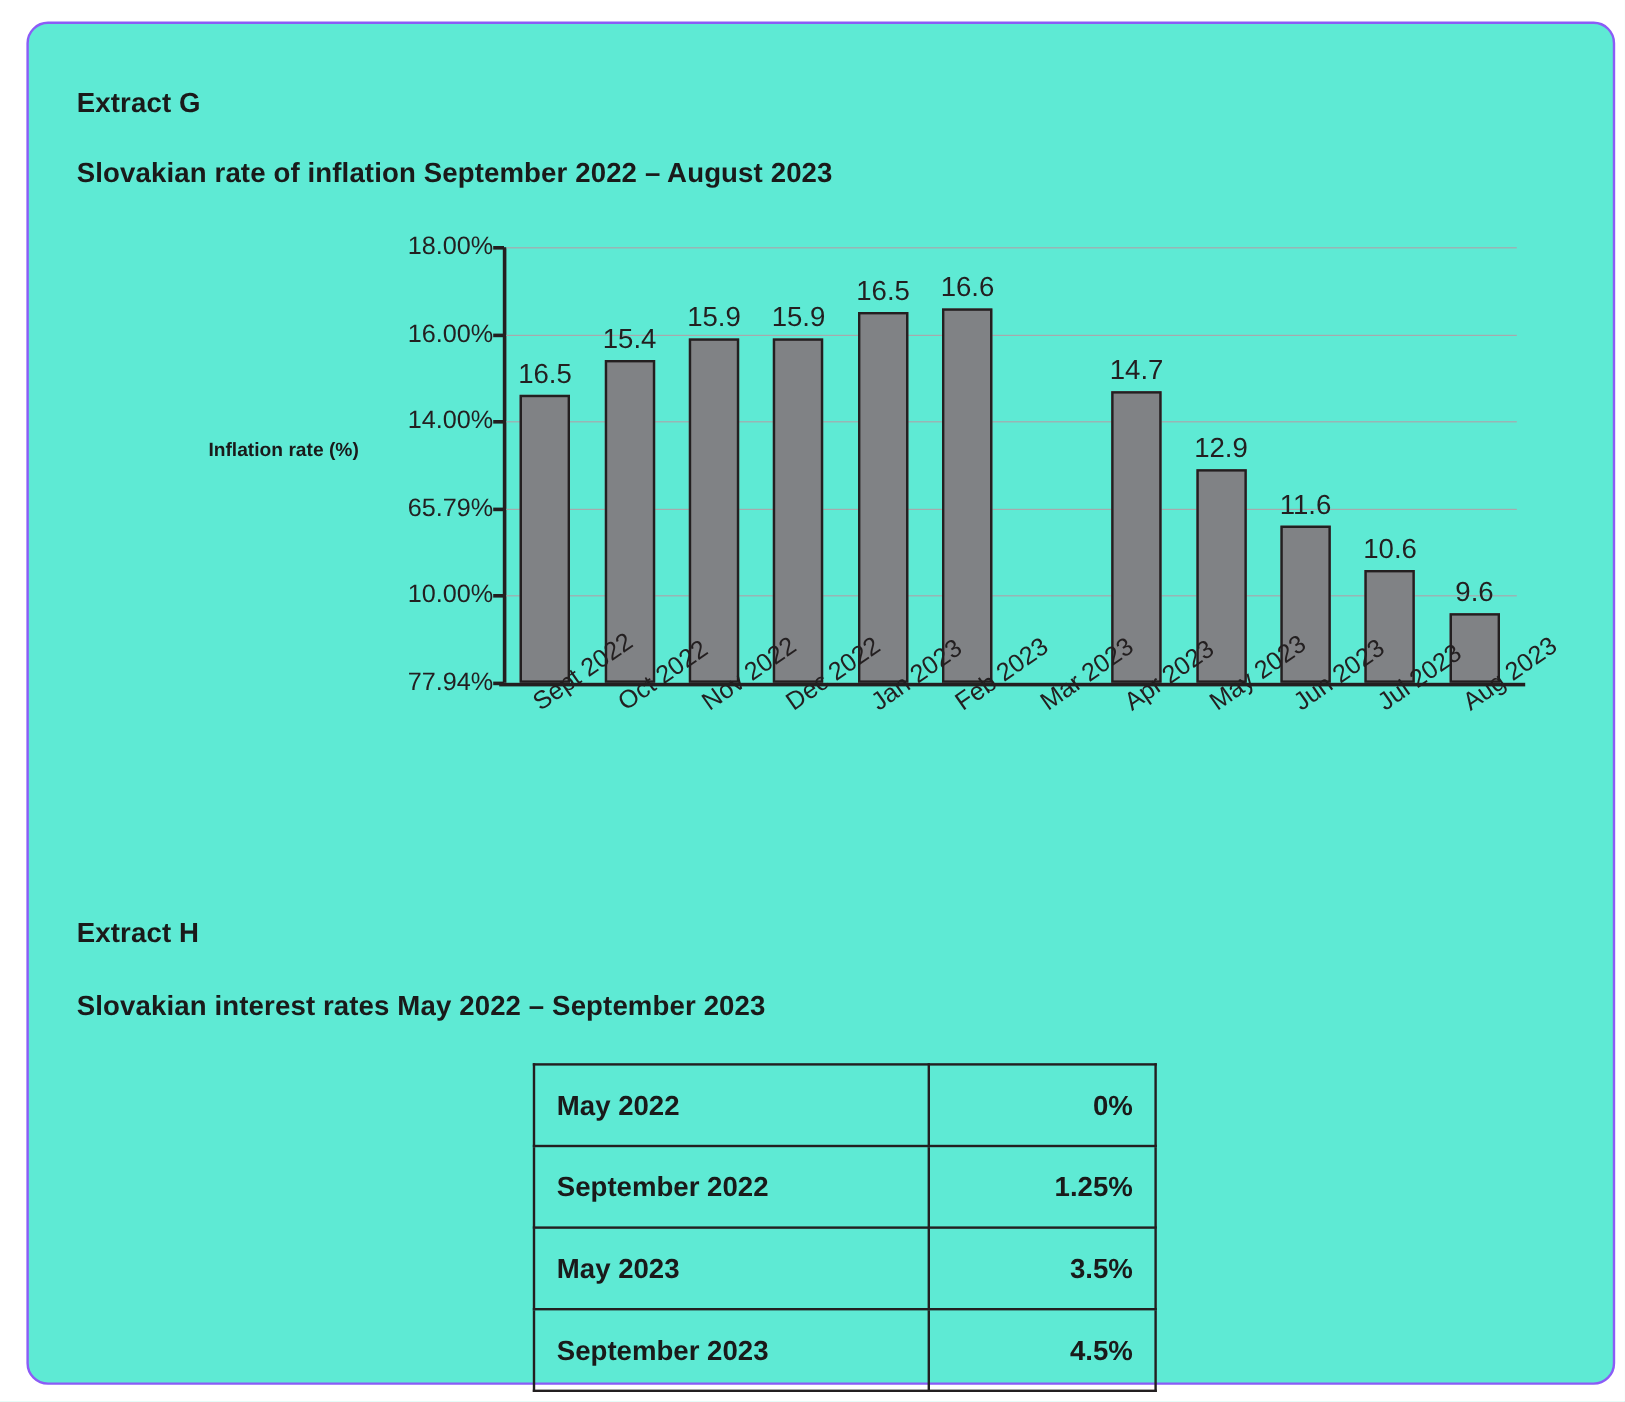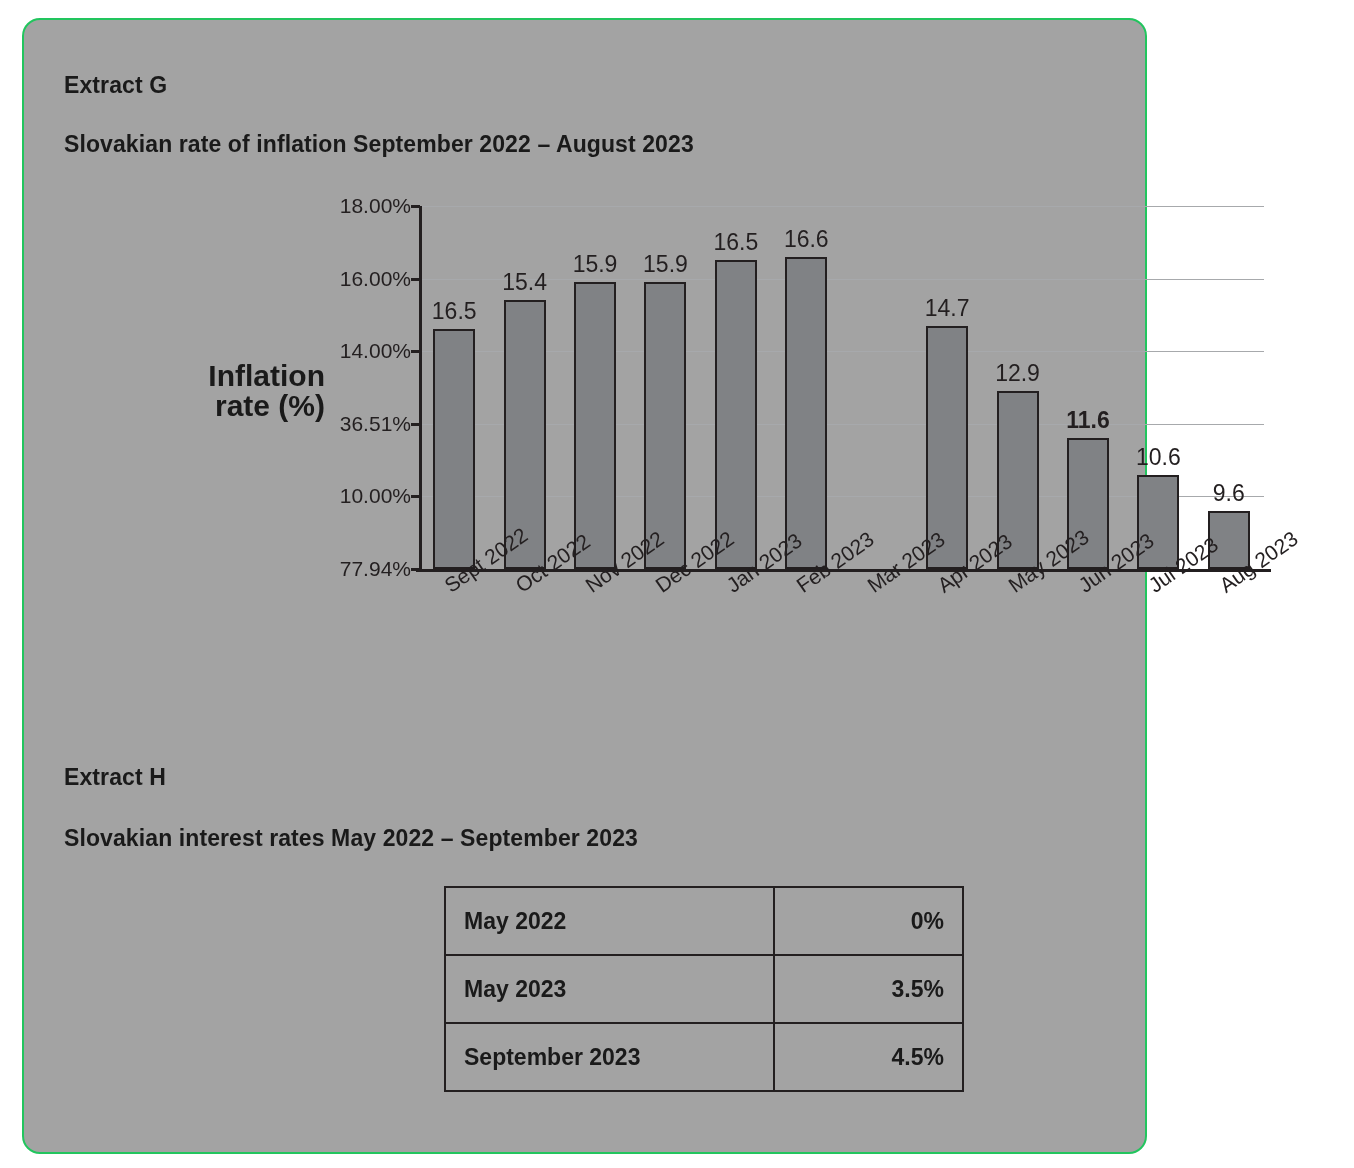--- a/index.html
+++ b/index.html
@@ -11,26 +11,26 @@
     width: 1354px;
     height: 1168px;
     font-family: "Liberation Sans", sans-serif;
     color: #1a1a1a;
     overflow: hidden;
   }
   .page-card {
     position: absolute;
     left: 22px;
     top: 18px;
-    width: 1125px;
+    width: 1324px;
     height: 1136px;
-    border: 2px solid #22c55e;
+    border: 2px solid #8b5cf6;
     border-radius: 18px;
     box-sizing: border-box;
-    background: #a3a3a3;
+    background: #5eead4;
   }
   .content {
     position: absolute;
     left: 20px;
     top: 16px;
     right: 18px;
     bottom: 0;
   }
   .extract-label {
     font-size: 23px;
@@ -52,24 +52,23 @@
     top: 150px;
     width: 1120px;
     height: 500px;
   }
   .axis-title {
     position: absolute;
     left: 10px;
     top: 175px;
     width: 135px;
     text-align: right;
-    font-size: 30px;
+    font-size: 16px;
     font-weight: bold;
     line-height: 30px;
-    margin-left: 26px;
   }
   .plot {
     position: absolute;
     left: 265px;
     top: 20px;
     width: 845px;
     height: 363px;
     border-left: 3px solid #231f20;
     box-sizing: border-box;
   }
@@ -195,21 +194,21 @@
         <span>Inflation rate (%)</span>
       </div>
 
       <div class="yticks">
           <div class="ytick-label" style="top: 0px;">18.00%</div>
           <div class="ytick-mark" style="top: 0px;"></div>
           <div class="ytick-label" style="top: 72.6px;">16.00%</div>
           <div class="ytick-mark" style="top: 72.6px;"></div>
           <div class="ytick-label" style="top: 145.2px;">14.00%</div>
           <div class="ytick-mark" style="top: 145.2px;"></div>
-          <div class="ytick-label" style="top: 217.8px;">36.51%</div>
+          <div class="ytick-label" style="top: 217.8px;">65.79%</div>
           <div class="ytick-mark" style="top: 217.8px;"></div>
           <div class="ytick-label" style="top: 290.4px;">10.00%</div>
           <div class="ytick-mark" style="top: 290.4px;"></div>
           <div class="ytick-label" style="top: 363px;">77.94%</div>
           <div class="ytick-mark" style="top: 363px;"></div>
         </div>
 
       <div class="plot">
           <div class="gridline" style="top: 0px;"></div>
           <div class="gridline" style="top: 72.6px;"></div>
@@ -246,21 +245,21 @@
             <div class="bar-value" style="bottom: 316.18px;">16.6</div>
           </div>
           <div class="bar-slot" style="left: 493.125px; height: 363px;">
             <div class="bar" style="height: 243.21px; background: rgb(128, 130, 133); border-color: rgb(35, 31, 32);"></div>
             <div class="bar-value" style="bottom: 247.21px;">14.7</div>
           </div>
           <div class="bar-slot" style="left: 563.542px; height: 363px;">
             <div class="bar" style="height: 177.87px; background: rgb(128, 130, 133); border-color: rgb(35, 31, 32);"></div>
             <div class="bar-value" style="bottom: 181.87px;">12.9</div>
           </div>
-          <div class="bar-slot" style="left: 633.958px; height: 363px; font-weight: bold;">
+          <div class="bar-slot" style="left: 633.958px; height: 363px;">
             <div class="bar" style="height: 130.68px; background: rgb(128, 130, 133); border-color: rgb(35, 31, 32);"></div>
             <div class="bar-value" style="bottom: 134.68px;">11.6</div>
           </div>
           <div class="bar-slot" style="left: 704.375px; height: 363px;">
             <div class="bar" style="height: 94.38px; background: rgb(128, 130, 133); border-color: rgb(35, 31, 32);"></div>
             <div class="bar-value" style="bottom: 98.38px;">10.6</div>
           </div>
           <div class="bar-slot" style="left: 774.792px; height: 363px;">
             <div class="bar" style="height: 58.08px; background: rgb(128, 130, 133); border-color: rgb(35, 31, 32);"></div>
             <div class="bar-value" style="bottom: 62.08px;">9.6</div>
@@ -286,20 +285,24 @@
     <div class="extract-label" id="extract-h-label">Extract H</div>
     <div class="extract-title" id="extract-h-title">Slovakian interest rates May 2022 – September 2023</div>
 
     <table class="rates-table">
       <tbody>
           <tr>
             <td class="period">May 2022</td>
             <td class="rate">0%</td>
           </tr>
           <tr>
+            <td class="period">September 2022</td>
+            <td class="rate">1.25%</td>
+          </tr>
+          <tr>
             <td class="period">May 2023</td>
             <td class="rate">3.5%</td>
           </tr>
           <tr>
             <td class="period">September 2023</td>
             <td class="rate">4.5%</td>
           </tr>
         </tbody>
     </table>
 

